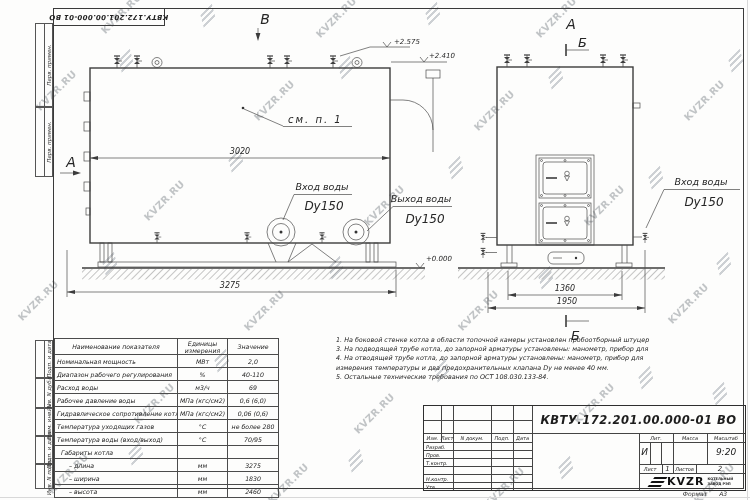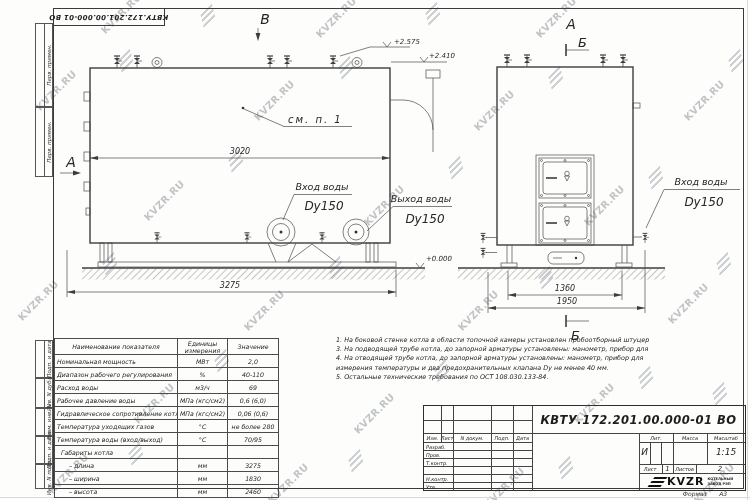--- a/index.html
+++ b/index.html
@@ -464,21 +464,21 @@
     <span class="tbt" style="left:2px;top:53.5px;">Т.контр.</span>
     <span class="tbt" style="left:2px;top:69.5px;">Н.контр.</span>
     <span class="tbt" style="left:2px;top:77.5px;">Утв.</span>
 
     <div id="tb-doc">КВТУ.172.201.00.000-01 ВО</div>
 
     <span class="tbt cen" style="left:232px;top:28.5px;">Лит.</span>
     <span class="tbt cen" style="left:266px;top:28.5px;">Масса</span>
     <span class="tbt cen" style="left:302px;top:28.5px;">Масштаб</span>
     <span class="tbt cen big" style="left:220.5px;top:41px;">И</span>
-    <span class="tbt cen big" style="left:302px;top:41px;">1:15</span>
+    <span class="tbt cen big" style="left:302px;top:41px;">9:20</span>
     <span class="tbt cen" style="left:226px;top:59.5px;">Лист</span>
     <span class="tbt cen mid" style="left:243.5px;top:58.5px;">1</span>
     <span class="tbt cen" style="left:260.5px;top:59.5px;">Листов</span>
     <span class="tbt cen mid" style="left:296px;top:58.5px;">2</span>
 
     <div id="tb-logo">
       <div class="coil"></div>
       <span class="kvzr">KVZR</span>
       <span class="sub">
         <span>КОТЕЛЬНЫЙ</span>

